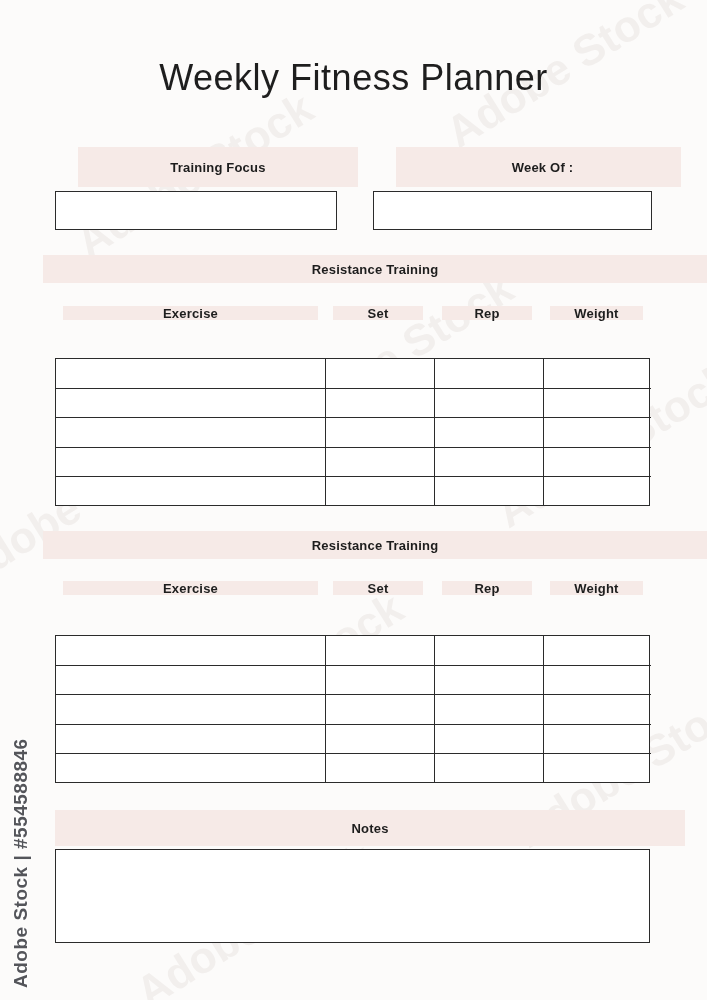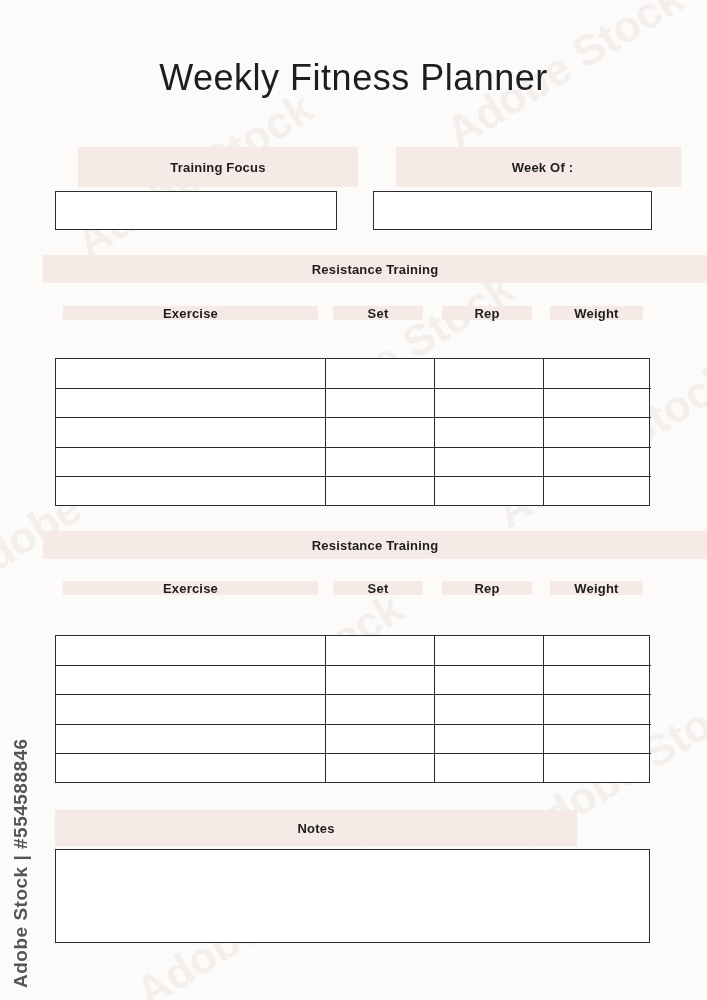--- a/index.html
+++ b/index.html
@@ -52,21 +52,21 @@
     border:1.8px solid #2b2b2b;
     box-sizing:border-box;
   }
   .ex-table .cell{
     border-top:1.5px solid #2b2b2b;
     border-left:1.8px solid #2b2b2b;
     box-sizing:border-box;
   }
   .ex-table .cell.first-row{border-top:none;}
   .ex-table .cell.first-col{border-left:none;}
-  .notes-bar{left:55px;width:522px;height:36px;}
+  .notes-bar{left:55px;width:630px;height:36px;}
   .notes-box{
     position:absolute;
     left:55px;top:849px;width:595px;height:94px;
     background:#ffffff;
     border:1.8px solid #2b2b2b;
     box-sizing:border-box;
   }
   .wm-diag{
     position:absolute;
     font-size:44px;

